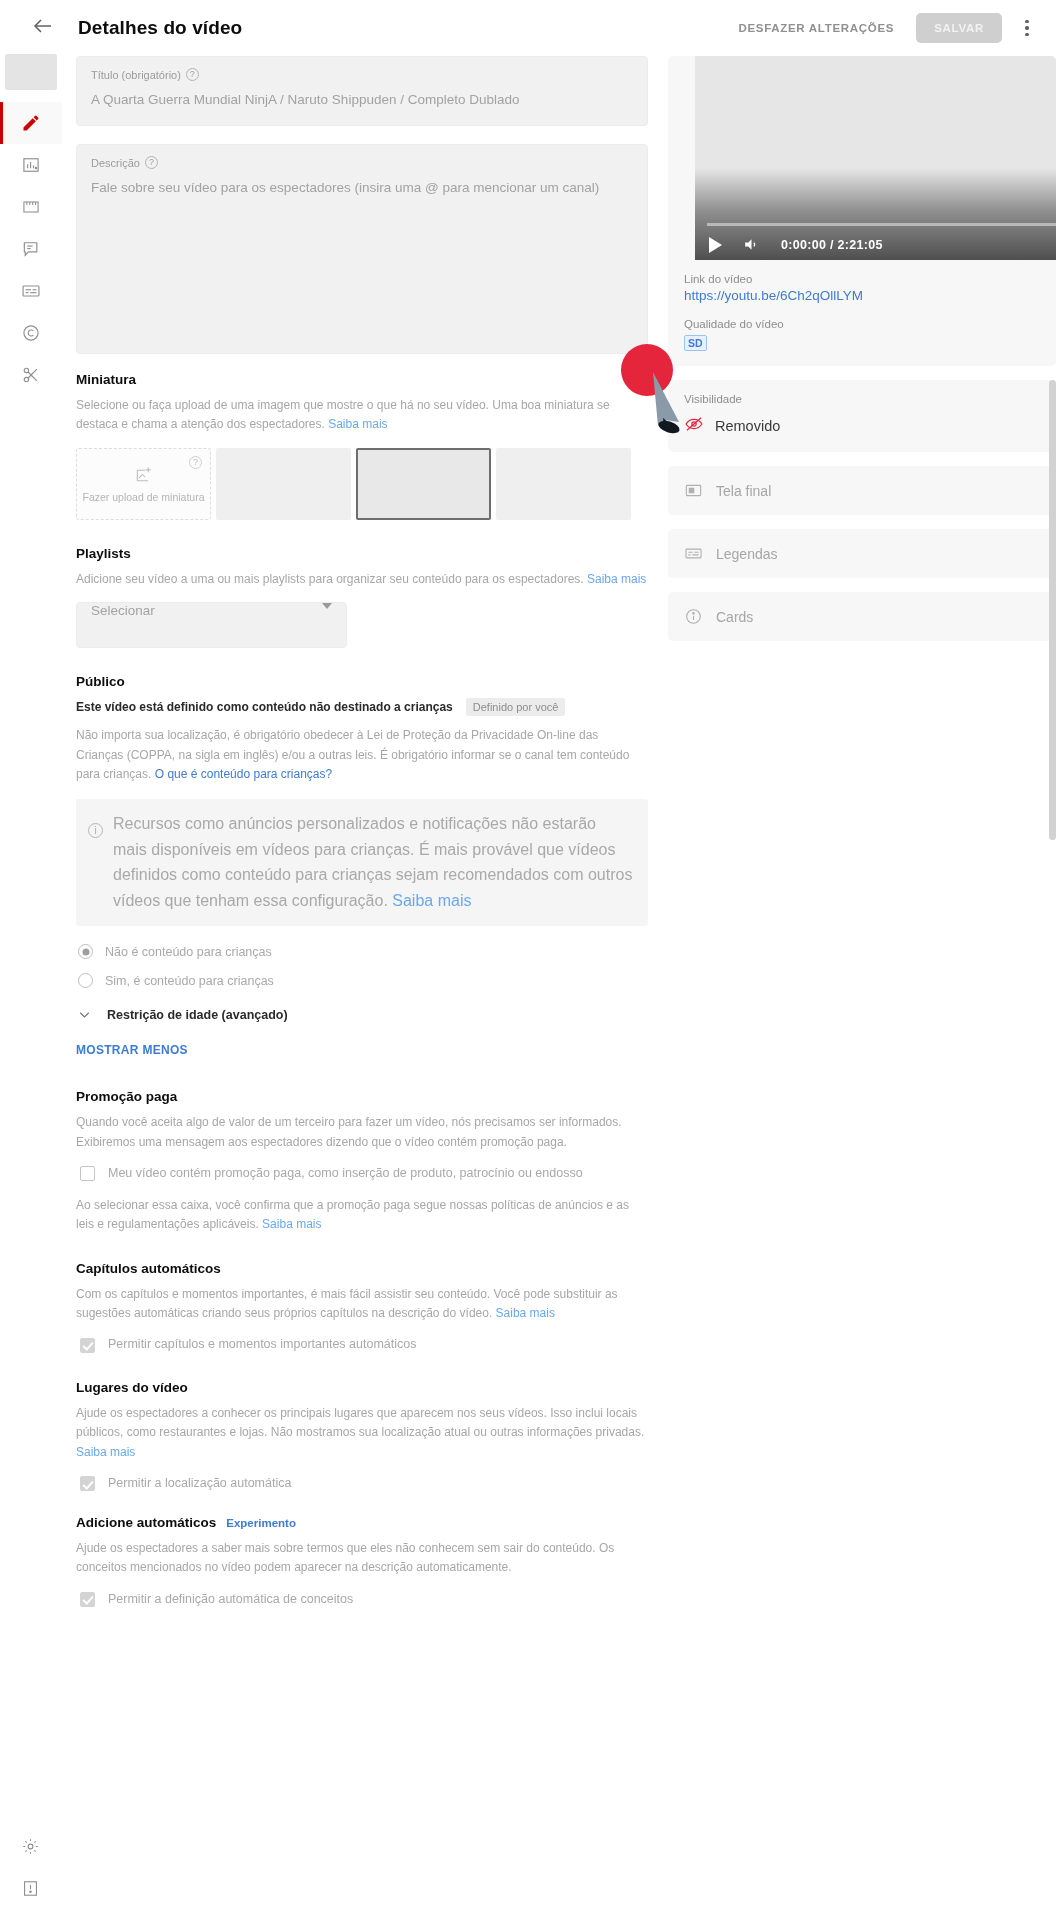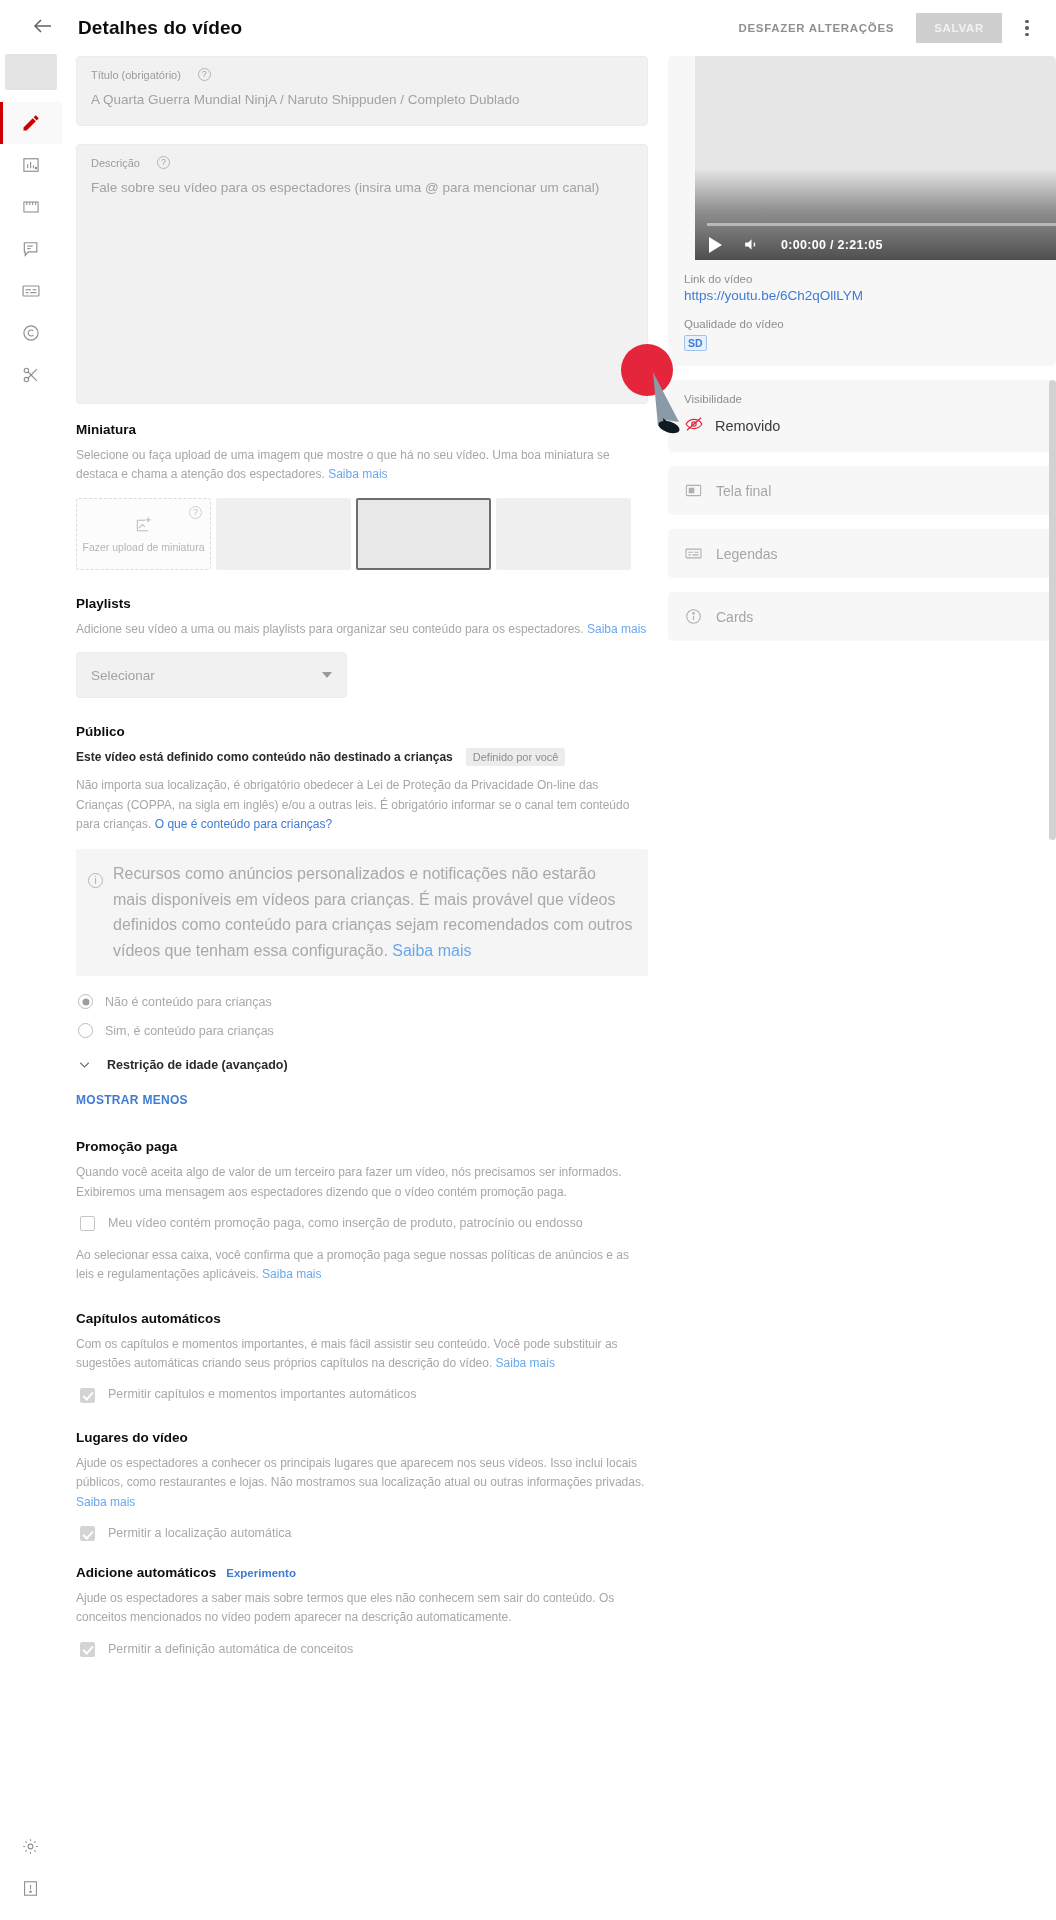--- a/index.html
+++ b/index.html
@@ -45,45 +45,45 @@
   }
   .page-title { font-size:19px; font-weight:700; letter-spacing:.1px; color:#0d0d0d; }
   .header-spacer { flex:1; }
   .undo-btn {
     font-size:11.5px; font-weight:600; letter-spacing:.7px; color:#909090;
     text-transform:uppercase; padding:8px 10px; white-space:nowrap;
   }
   .save-btn {
     background:#cfcfcf; color:#f2f2f2; font-size:11.5px; font-weight:600;
     letter-spacing:.7px; text-transform:uppercase; padding:9px 18px;
-    border-radius:0; margin-left:12px; white-space:nowrap;
+    border-radius:5px; margin-left:12px; white-space:nowrap;
   }
   .kebab { width:26px; height:26px; margin-left:12px; display:flex;
            flex-direction:column; align-items:center; justify-content:center; gap:3px; }
   .kebab i { width:3.5px; height:3.5px; border-radius:50%; background:#5f5f5f; display:block; }
 
   
   .main {
     position:absolute; left:62px; top:56px; width:600px; height:1864px; padding:0 14px 0 14px;
     overflow:hidden;
   }
   .field-box {
     background:#f1f1f1; border:1px solid #ececec; border-radius:4px;
     padding:11px 14px 13px 14px; margin-bottom:18px;
   }
   .field-label {
-    font-size:11px; color:#9b9b9b; display:flex; align-items:center; gap:17px; margin-bottom:10px;
+    font-size:11px; color:#9b9b9b; display:flex; align-items:center; gap:5px; margin-bottom:10px;
   }
   .help-circle {
     width:13px; height:13px; border:1px solid #b3b3b3; border-radius:50%;
     font-size:9px; line-height:11px; text-align:center; color:#a0a0a0;
   }
   .field-value { font-size:13.5px; color:#a2a2a2; line-height:1.4; }
   .title-box { height:70px; }
-  .desc-box { height:260px; }
+  .desc-box { height:210px; }
 
   .section-title { font-size:13.5px; font-weight:700; color:#0d0d0d; margin:10px 0 9px 0; }
   .section-desc { font-size:12px; color:#a7a7a7; line-height:1.62; margin-bottom:13px; }
   .lnk { color:#6aa8ec; }
   .lnk-strong { color:#3e7bd4; }
 
   
   .thumb-row { display:flex; gap:5px; margin-bottom:26px; }
   .thumb-upload {
     width:135px; height:72px; border:1px dashed #dcdcdc; border-radius:3px;
@@ -95,21 +95,21 @@
     border:1px solid #cfcfcf; border-radius:50%; font-size:9px; line-height:11px;
     text-align:center; color:#bdbdbd;
   }
   .thumb-upload-label { font-size:10.5px; color:#b5b5b5; text-align:center; line-height:1.3; }
   .thumb-cell { width:135px; height:72px; background:#efefef; border-radius:2px; }
   .thumb-cell.selected { background:#e8e8e8; border:2px solid #6d6d6d; }
 
   
   .select-box {
     width:271px; height:46px; background:#f1f1f1; border:1px solid #ececec;
-    border-radius:4px; display:flex; align-items:center; padding:8px 14px;
+    border-radius:4px; display:flex; align-items:flex-start; padding:0 14px;
     margin-bottom:26px;
   }
   .select-box .val { font-size:13.5px; color:#a3a3a3; flex:1; }
   .caret { width:0;height:0;border-left:5px solid transparent;border-right:5px solid transparent;
            border-top:6px solid #9a9a9a; }
 
   .kids-line { display:flex; align-items:center; gap:13px; margin-bottom:10px; }
   .kids-line .txt { font-size:12px; font-weight:700; color:#2a2a2a; }
   .chip { background:#ececec; color:#8d8d8d; font-size:11px; padding:3px 7px; border-radius:2px; }
 

